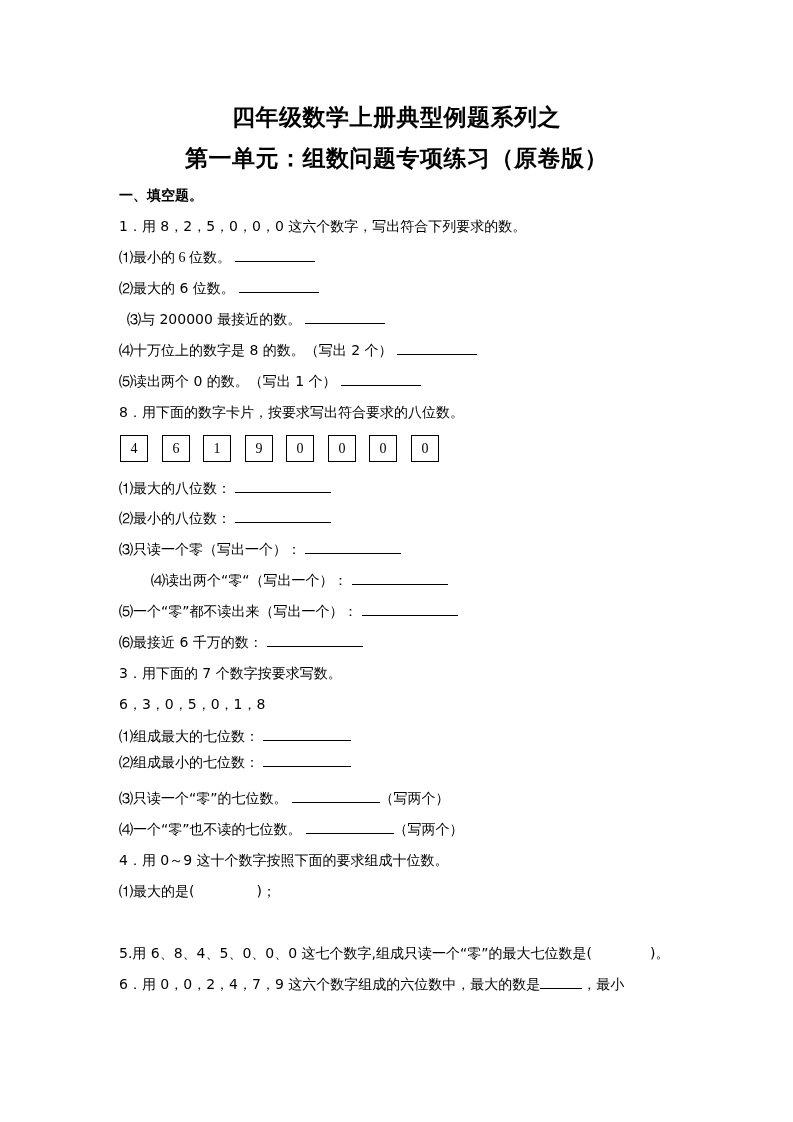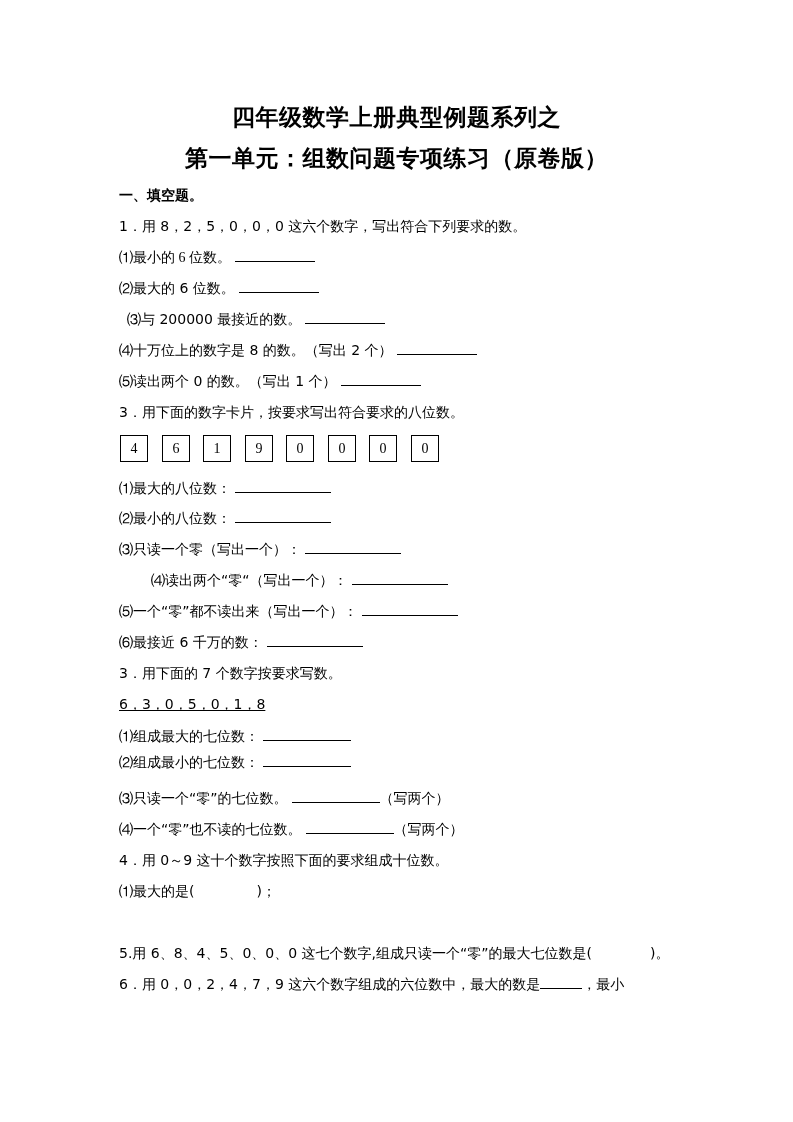--- a/index.html
+++ b/index.html
@@ -37,21 +37,21 @@
   <div class="line" style="top:309px;padding-left:8px;">
     <span>⑶与 200000 最接近的数。</span><span class="blank" style="width:80px;"></span>
   </div>
   <div class="line" style="top:340px;">
     <span>⑷十万位上的数字是 8 的数。（写出 2 个）</span><span class="blank" style="width:80px;"></span>
   </div>
   <div class="line" style="top:371px;">
     <span>⑸读出两个 0 的数。（写出 1 个）</span><span class="blank" style="width:80px;"></span>
   </div>
 
-  <div class="line" style="top:402px;">3．用下面的数字卡片，按要求写出符合要求的八位数。</div>
+  <div class="line" style="top:402px;">8．用下面的数字卡片，按要求写出符合要求的八位数。</div>
   <div class="cards">
     <div class="card" style="left:0px;">4</div>
     <div class="card" style="left:42px;">6</div>
     <div class="card" style="left:83px;">1</div>
     <div class="card" style="left:125px;">9</div>
     <div class="card" style="left:166px;">0</div>
     <div class="card" style="left:208px;">0</div>
     <div class="card" style="left:249px;">0</div>
     <div class="card" style="left:291px;">0</div>
   </div>
@@ -68,21 +68,21 @@
     <span>⑷读出两个“零“（写出一个）：</span><span class="blank" style="width:96px;"></span>
   </div>
   <div class="line" style="top:601px;">
     <span>⑸一个“零”都不读出来（写出一个）：</span><span class="blank" style="width:96px;"></span>
   </div>
   <div class="line" style="top:632px;">
     <span>⑹最接近 6 千万的数：</span><span class="blank" style="width:96px;"></span>
   </div>
 
   <div class="line" style="top:663px;">3．用下面的 7 个数字按要求写数。</div>
-  <div class="line" style="top:694px;text-decoration:underline;">6，3，0，5，0，1，8</div>
+  <div class="line" style="top:694px;">6，3，0，5，0，1，8</div>
   <div class="line" style="top:726px;">
     <span>⑴组成最大的七位数：</span><span class="blank" style="width:88px;"></span>
   </div>
   <div class="line" style="top:752px;text-align:right;">
     <span>⑵组成最小的七位数：</span><span class="blank" style="width:88px;"></span>
   </div>
   <div class="line" style="top:788px;">
     <span>⑶只读一个“零”的七位数。</span><span class="blank" style="width:88px;"></span><span>（写两个）</span>
   </div>
   <div class="line" style="top:819px;">

